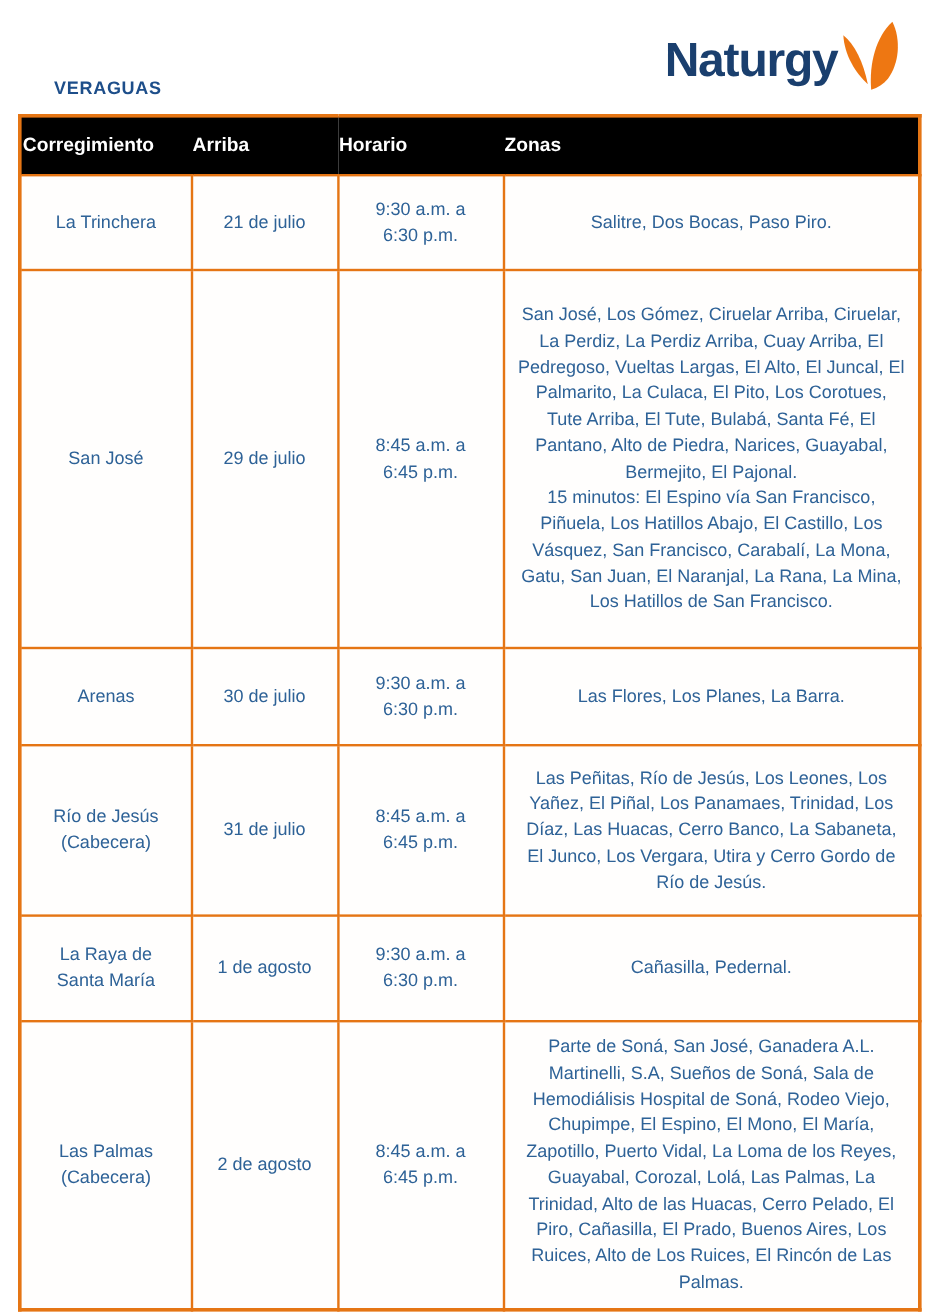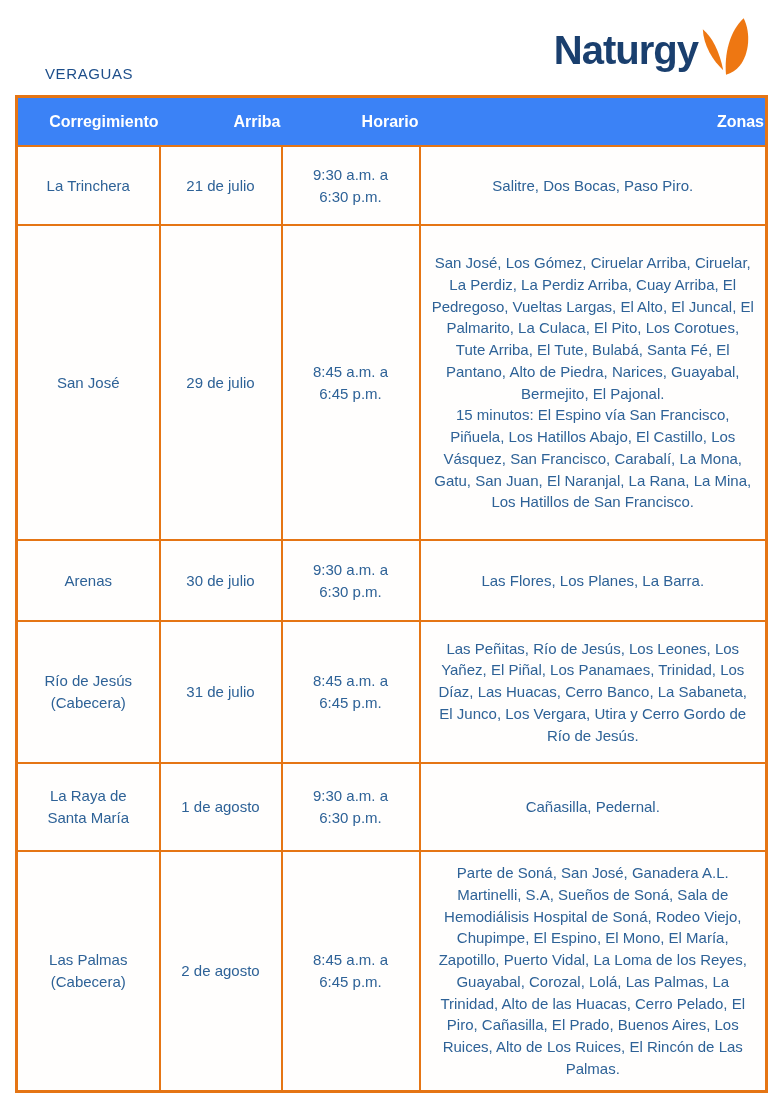--- a/index.html
+++ b/index.html
@@ -7,42 +7,42 @@
     width:780px;height:1095px;
     background:#ffffff;
     font-family:"Liberation Sans",sans-serif;
     position:relative;
     overflow:hidden;
   }
   
   .topbar{position:relative;height:95px;}
   .region-title{
     position:absolute;left:45px;bottom:13px;
-    font-size:15px;font-weight:normal;letter-spacing:.6px;
+    font-size:15px;font-weight:bold;letter-spacing:.6px;
     color:#1d4e8a;
   }
   .logo{
     position:absolute;right:28px;top:18px;
     display:flex;align-items:flex-start;
   }
   .logo-text{
     font-size:40px;font-weight:bold;color:#1a3f6e;
     letter-spacing:-1px;line-height:1;margin-top:12px;
   }
   .logo-mark{width:52px;height:58px;margin-left:2px;}
   
   table{
     width:750px;margin:0 15px;
     border-collapse:collapse;table-layout:fixed;
     border:3px solid #e57514;
   }
   thead th{
-    background:#3b82f6;color:#ffffff;
+    background:#000000;color:#ffffff;
     font-size:16px;font-weight:bold;
-    height:45px;text-align:right;
+    height:45px;text-align:left;
     border:0;
     margin-left:36px;
   }
   tbody td{
     border:2px solid #e57514;
     background:#fffefd;
     color:#2e6297;
     font-size:15px;line-height:1.45;
     text-align:center;vertical-align:middle;
     padding:8px 10px;

